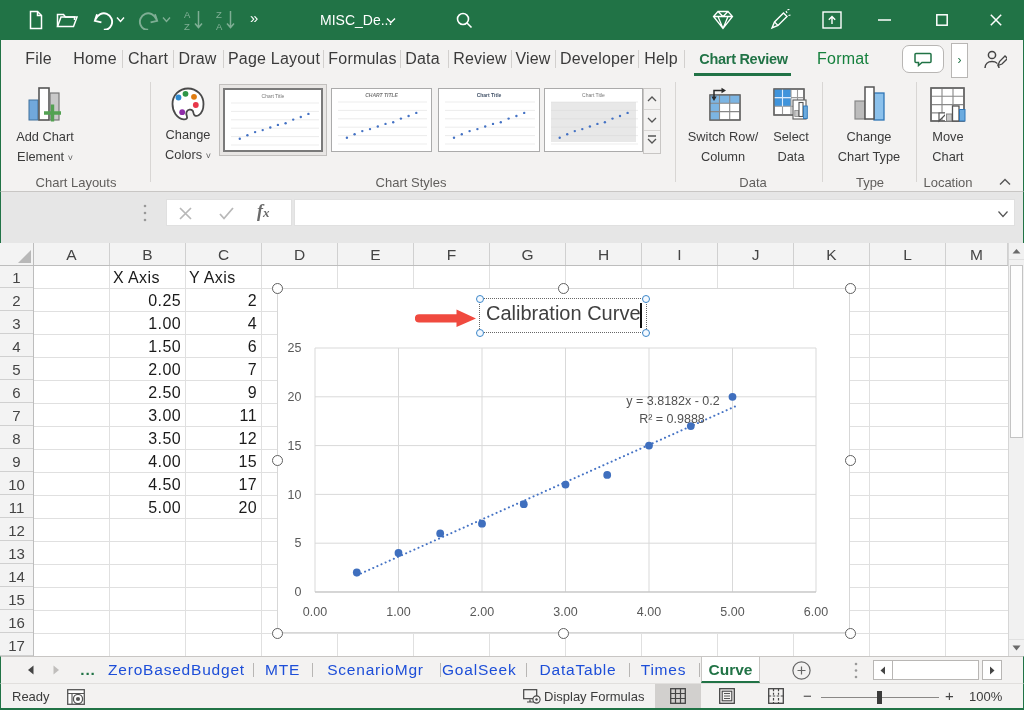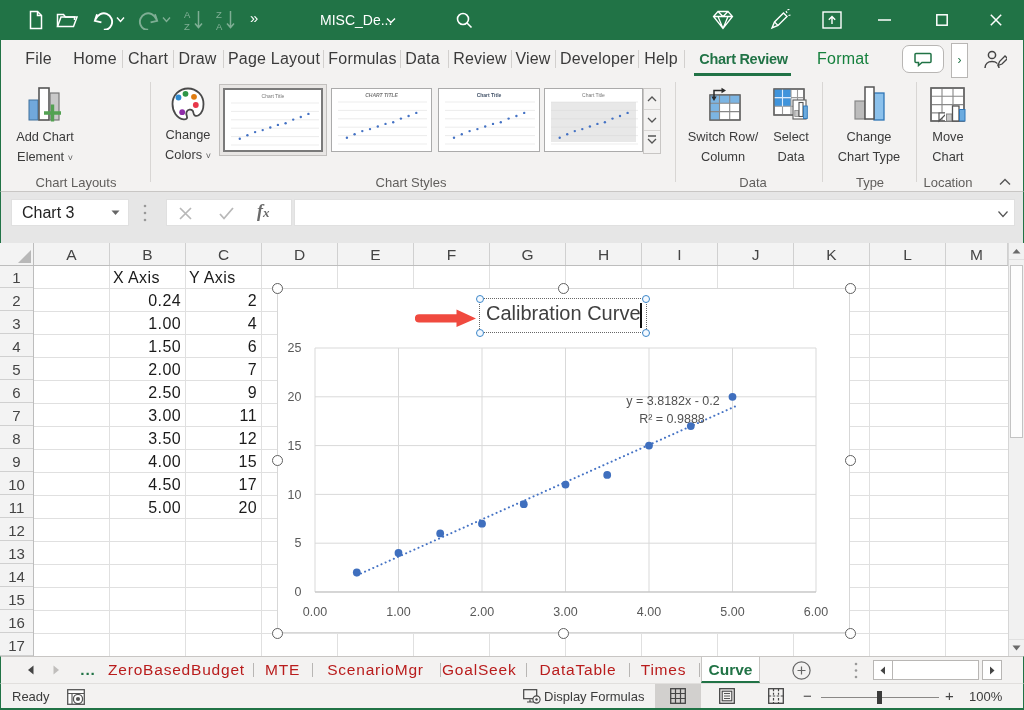--- a/index.html
+++ b/index.html
@@ -44,21 +44,21 @@
 #vthumb{position:absolute;left:1px;top:22px;width:13px;height:173px;background:#fdfdfd;border:1px solid #c3c3c3;}
 
 #chart{left:277px;top:288px;width:573px;height:345px;background:#fff;border:1px solid #d7d7d7;}
 .bighandle{position:absolute;width:11px;height:11px;border-radius:50%;background:#fff;border:1.7px solid #606060;z-index:30;}
 .smhandle{position:absolute;width:8px;height:8px;border-radius:50%;background:#f4f9ff;border:1.4px solid #3d87c9;z-index:32;}
 #ctitlebox{position:absolute;left:201px;top:9px;width:168px;height:35px;border:1.4px dotted #666;z-index:31;}
 #ctitle{position:absolute;left:208px;top:13px;width:160px;font-size:20px;color:#404040;white-space:nowrap;z-index:31;}
 #caret{position:absolute;left:362px;top:14px;width:1.6px;height:25px;background:#111;z-index:33;}
 
 #sheetbar{left:0;top:656px;width:1024px;height:27px;background:#f3f2f1;border-top:1px solid #c8c6c4;border-left:1px solid #217346;border-right:1px solid #217346;}
-.stab{position:absolute;top:0;height:26px;line-height:26px;font-size:15.5px;letter-spacing:0.8px;white-space:nowrap;color:#b91c1c;text-align:center;}
+.stab{position:absolute;top:0;height:26px;line-height:26px;font-size:15.5px;letter-spacing:0.8px;white-space:nowrap;color:#1d4ed8;text-align:center;}
 .ssep{position:absolute;top:6px;width:1px;height:14px;background:#b8b6b4;}
 #curvetab{position:absolute;left:700px;top:0;width:59px;height:26px;background:#fff;border-left:1px solid #c8c6c4;border-right:1px solid #c8c6c4;border-bottom:2px solid #217346;color:#217346;font-weight:bold;font-size:15.5px;text-align:center;line-height:25px;}
 
 #statusbar{left:0;top:683px;width:1024px;height:27px;background:#f3f2f1;border-top:1px solid #e1dfdd;border-left:1px solid #217346;border-right:1px solid #217346;border-bottom:2px solid #217346;font-size:13px;color:#3b3b3b;}
 .vwbtn{position:absolute;top:0;width:46px;height:24px;text-align:center;}
 </style></head><body>
 
 <div class="abs" id="titlebar">
 <svg style="left:26px;top:10px" width="20" height="20" viewBox="0 0 20 20">
       <path d="M4.5 1.5h7l4 4v13h-11z" fill="none" stroke="#fff" stroke-width="1.5"></path>
@@ -326,23 +326,20 @@
 <div class="glabel" style="left:15px;width:120px;">Chart Layouts</div>
 <div class="glabel" style="left:350px;width:120px;">Chart Styles</div>
 <div class="glabel" style="left:692px;width:120px;">Data</div>
 <div class="glabel" style="left:809px;width:120px;">Type</div>
 <div class="glabel" style="left:887px;width:120px;">Location</div>
 <svg style="position:absolute;left:998px;top:99px" width="12" height="9" viewBox="0 0 12 9">
       <path d="M1 7.5l5-5 5 5" fill="none" stroke="#555" stroke-width="1.4"></path>
     </svg>
 </div>
 <div class="abs" id="fbar">
-<div class="wbox" style="left:10px;top:7px;width:118px;height:27px;font-size:16px;color:#222;line-height:25px;padding-left:10px;">Chart 3<svg style="position:absolute;right:8px;top:10px" width="9" height="6" viewBox="0 0 9 6">
-        <path d="M0.5 0.5l4 4.5 4-4.5" fill="#666"></path>
-      </svg></div>
 <svg style="position:absolute;left:142px;top:12px" width="4" height="18" viewBox="0 0 4 18">
       <circle cx="2" cy="2" r="1.3" fill="#999"></circle>
       <circle cx="2" cy="9" r="1.3" fill="#999"></circle>
       <circle cx="2" cy="16" r="1.3" fill="#999"></circle>
     </svg>
 <div class="wbox" style="left:165px;top:7px;width:126px;height:27px;">
 <svg style="position:absolute;left:12px;top:7px" width="13" height="13" viewBox="0 0 13 13">
         <path d="M1 1l11 11 M12 1L1 12" stroke="#b8b8b8" stroke-width="1.7"></path>
       </svg>
 <svg style="position:absolute;left:52px;top:7px" width="15" height="13" viewBox="0 0 15 13">
@@ -388,21 +385,21 @@
 <div class="rh" style="top:253px;">12</div>
 <div class="rh" style="top:276px;">13</div>
 <div class="rh" style="top:299px;">14</div>
 <div class="rh" style="top:322px;">15</div>
 <div class="rh" style="top:345px;">16</div>
 <div class="rh" style="top:368px;">17</div>
 </div>
 <div id="corner"></div>
 <div class="cell" style="left:113px;top:23px;width:70px;">X Axis</div>
 <div class="cell" style="left:189px;top:23px;width:70px;">Y Axis</div>
-<div class="cell num" style="left:110px;top:46px;width:71px;">0.24</div>
+<div class="cell num" style="left:110px;top:46px;width:71px;">0.25</div>
 <div class="cell num" style="left:186px;top:46px;width:71px;">2</div>
 <div class="cell num" style="left:110px;top:69px;width:71px;">1.00</div>
 <div class="cell num" style="left:186px;top:69px;width:71px;">4</div>
 <div class="cell num" style="left:110px;top:92px;width:71px;">1.50</div>
 <div class="cell num" style="left:186px;top:92px;width:71px;">6</div>
 <div class="cell num" style="left:110px;top:115px;width:71px;">2.00</div>
 <div class="cell num" style="left:186px;top:115px;width:71px;">7</div>
 <div class="cell num" style="left:110px;top:138px;width:71px;">2.50</div>
 <div class="cell num" style="left:186px;top:138px;width:71px;">9</div>
 <div class="cell num" style="left:110px;top:161px;width:71px;">3.00</div>

